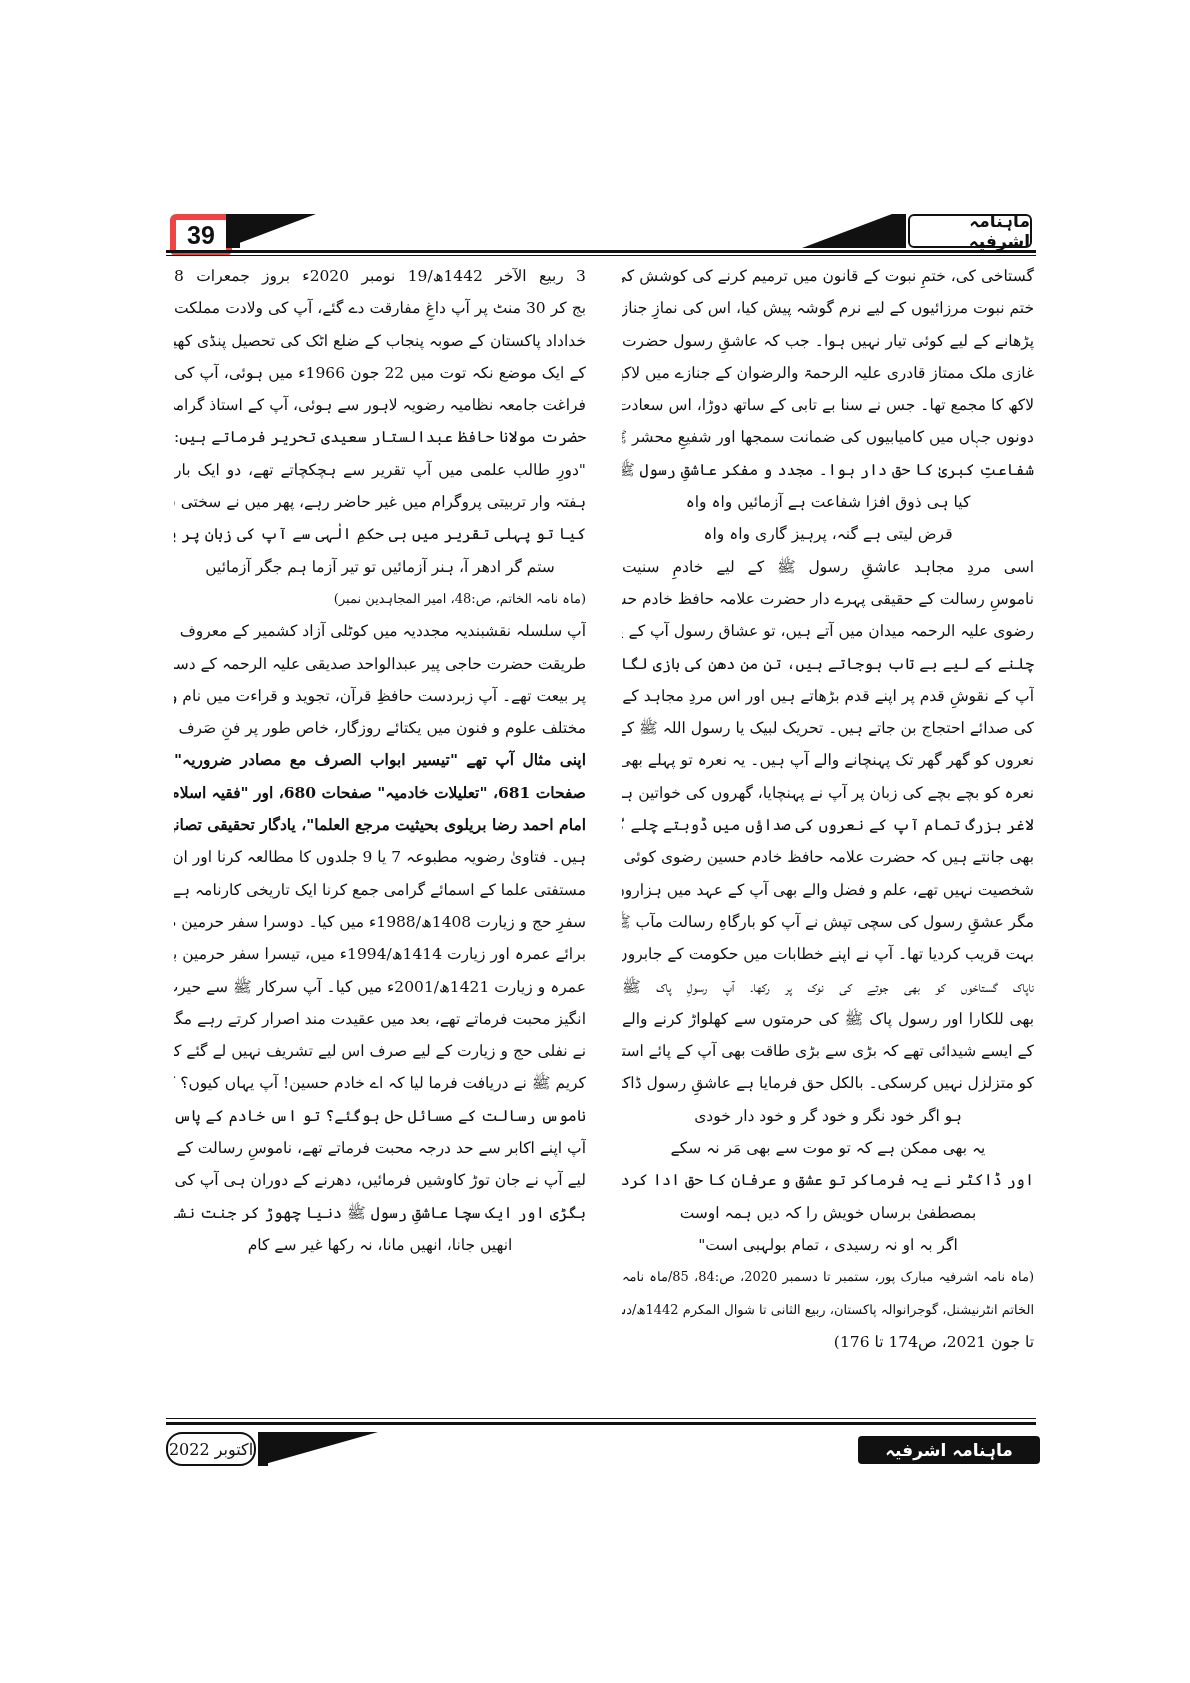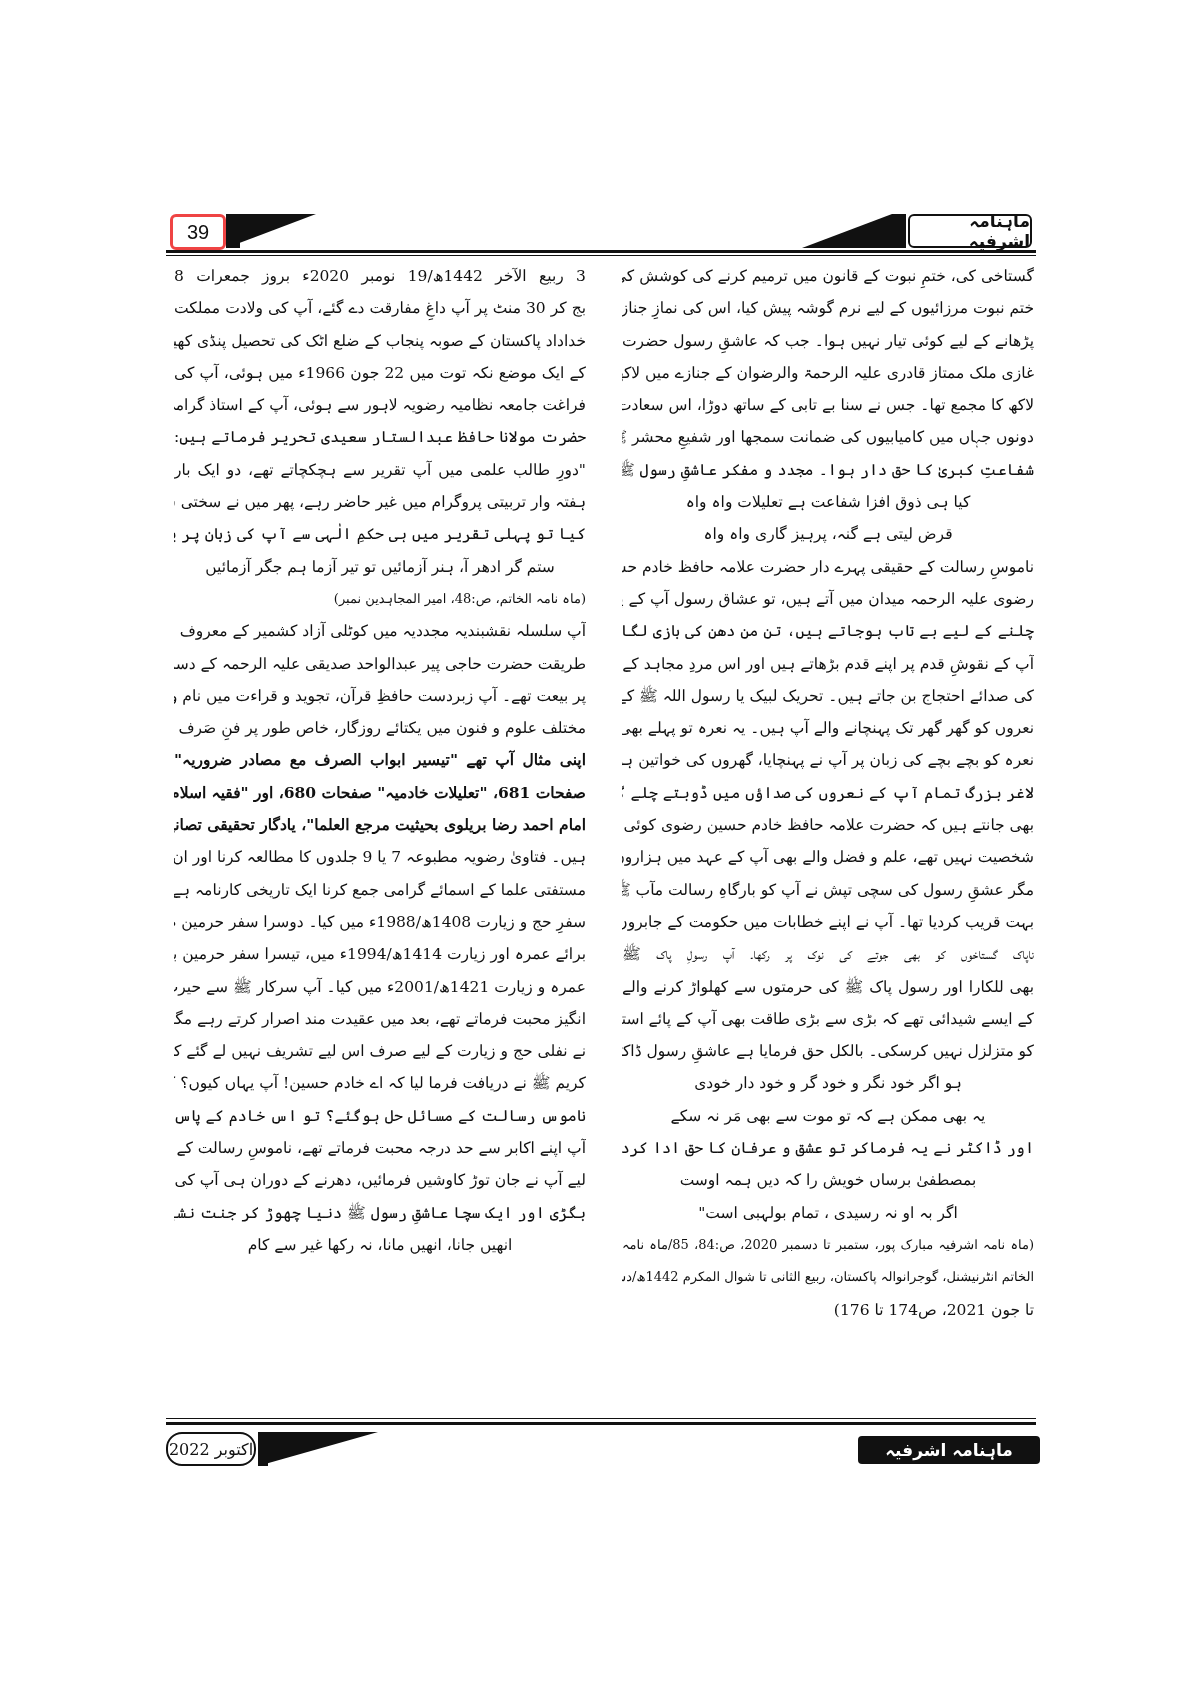--- a/index.html
+++ b/index.html
@@ -1,21 +1,21 @@
 <!DOCTYPE html>
 <html><head>
 <meta charset="utf-8">
 <style>
   html, body { margin:0; padding:0; background:#ffffff; }
   body { width:1190px; height:1683px; position:relative; font-family:"DejaVu Sans", sans-serif; color:#111; overflow:hidden; }
   .page { position:absolute; left:160px; top:212px; width:880px; height:1265px; }
 
   
   .hdr { position:absolute; left:0; top:0; width:880px; height:40px; }
-  .pgbox { position:absolute; left:10px; top:2px; width:50px; height:30px; border:3px solid #ef4444; border-radius:6px; display:flex; align-items:center; justify-content:center; font-family:"Liberation Sans", sans-serif; font-size:20px; }
+  .pgbox { position:absolute; left:10px; top:2px; width:50px; height:30px; border:6px solid #ef4444; border-radius:6px; display:flex; align-items:center; justify-content:center; font-family:"Liberation Sans", sans-serif; font-size:25px;font-weight:bold; }
   .tri-l { position:absolute; left:66px; top:2px; width:0; height:0; border-top:34px solid #111; border-right:90px solid transparent; }
   .tri-l2 { position:absolute; left:66px; top:2px; width:14px; height:34px; background:#111; }
   .tri-r { position:absolute; right:148px; top:2px; width:0; height:0; border-bottom:34px solid #111; border-left:90px solid transparent; }
   .tri-r2 { position:absolute; right:134px; top:2px; width:14px; height:34px; background:#111; }
   .titlebox { position:absolute; right:8px; top:2px; width:120px; height:30px; border:2px solid #111; border-radius:6px; display:flex; align-items:center; justify-content:center; font-weight:bold; font-size:17px; direction:rtl; }
   .rule { position:absolute; left:6px; width:870px; border-top:3px solid #111; }
   .rule.thin { border-top:1px solid #111; }
 
   
   .col { position:absolute; top:48px; width:412px; direction:rtl; text-align:justify; font-family:"DejaVu Serif", serif; font-size:15.5px; line-height:32.3px;margin-left:8px; }
@@ -51,22 +51,23 @@
   <div class="rule thin" style="top:43px"></div>
 
   <div class="col right" id="col-right">
       <span class="ln">گستاخی کی، ختمِ نبوت کے قانون میں ترمیم کرنے کی کوشش کی اور منکرینِ</span>
       <span class="ln">ختم نبوت مرزائیوں کے لیے نرم گوشہ پیش کیا، اس کی نمازِ جنازہ</span>
       <span class="ln">پڑھانے کے لیے کوئی تیار نہیں ہوا۔ جب کہ عاشقِ رسول حضرت</span>
       <span class="ln">غازی ملک ممتاز قادری علیہ الرحمۃ والرضوان کے جنازے میں لاکھوں</span>
       <span class="ln">لاکھ کا مجمع تھا۔ جس نے سنا بے تابی کے ساتھ دوڑا، اس سعادت کو</span>
       <span class="ln">دونوں جہاں میں کامیابیوں کی ضمانت سمجھا اور شفیعِ محشر ﷺ کی</span>
       <span class="ln">شفاعتِ کبریٰ کا حق دار ہوا۔ مجدد و مفکر عاشقِ رسول ﷺ لکھتے ہیں:</span>
-      <span class="ln center">کیا ہی ذوق افزا شفاعت ہے تعلیلات واہ واہ</span>
+      <span class="ln center">کیا ہی ذوق افزا شفاعت ہے آزمائیں واہ واہ</span>
       <span class="ln center">قرض لیتی ہے گنہ، پرہیز گاری واہ واہ</span>
+      <span class="ln">اسی مردِ مجاہد عاشقِ رسول ﷺ کے لیے خادمِ سنیت</span>
       <span class="ln">ناموسِ رسالت کے حقیقی پہرے دار حضرت علامہ حافظ خادم حسین</span>
       <span class="ln">رضوی علیہ الرحمہ میدان میں آتے ہیں، تو عشاق رسول آپ کے پیچھے</span>
       <span class="ln">چلنے کے لیے بے تاب ہوجاتے ہیں، تن من دھن کی بازی لگاتے ہوئے</span>
       <span class="ln">آپ کے نقوشِ قدم پر اپنے قدم بڑھاتے ہیں اور اس مردِ مجاہد کے نعروں</span>
       <span class="ln">کی صدائے احتجاج بن جاتے ہیں۔ تحریک لبیک یا رسول اللہ ﷺ کے</span>
       <span class="ln">نعروں کو گھر گھر تک پہنچانے والے آپ ہیں۔ یہ نعرہ تو پہلے بھی تھا مگر اس</span>
       <span class="ln">نعرہ کو بچے بچے کی زبان پر آپ نے پہنچایا، گھروں کی خواتین ہوں یا کمزور و</span>
       <span class="ln">لاغر بزرگ تمام آپ کے نعروں کی صداؤں میں ڈوبتے چلے گئے۔ یہ تو ہم</span>
       <span class="ln">بھی جانتے ہیں کہ حضرت علامہ حافظ خادم حسین رضوی کوئی الگ</span>
       <span class="ln">شخصیت نہیں تھے، علم و فضل والے بھی آپ کے عہد میں ہزاروں تھے،</span>

